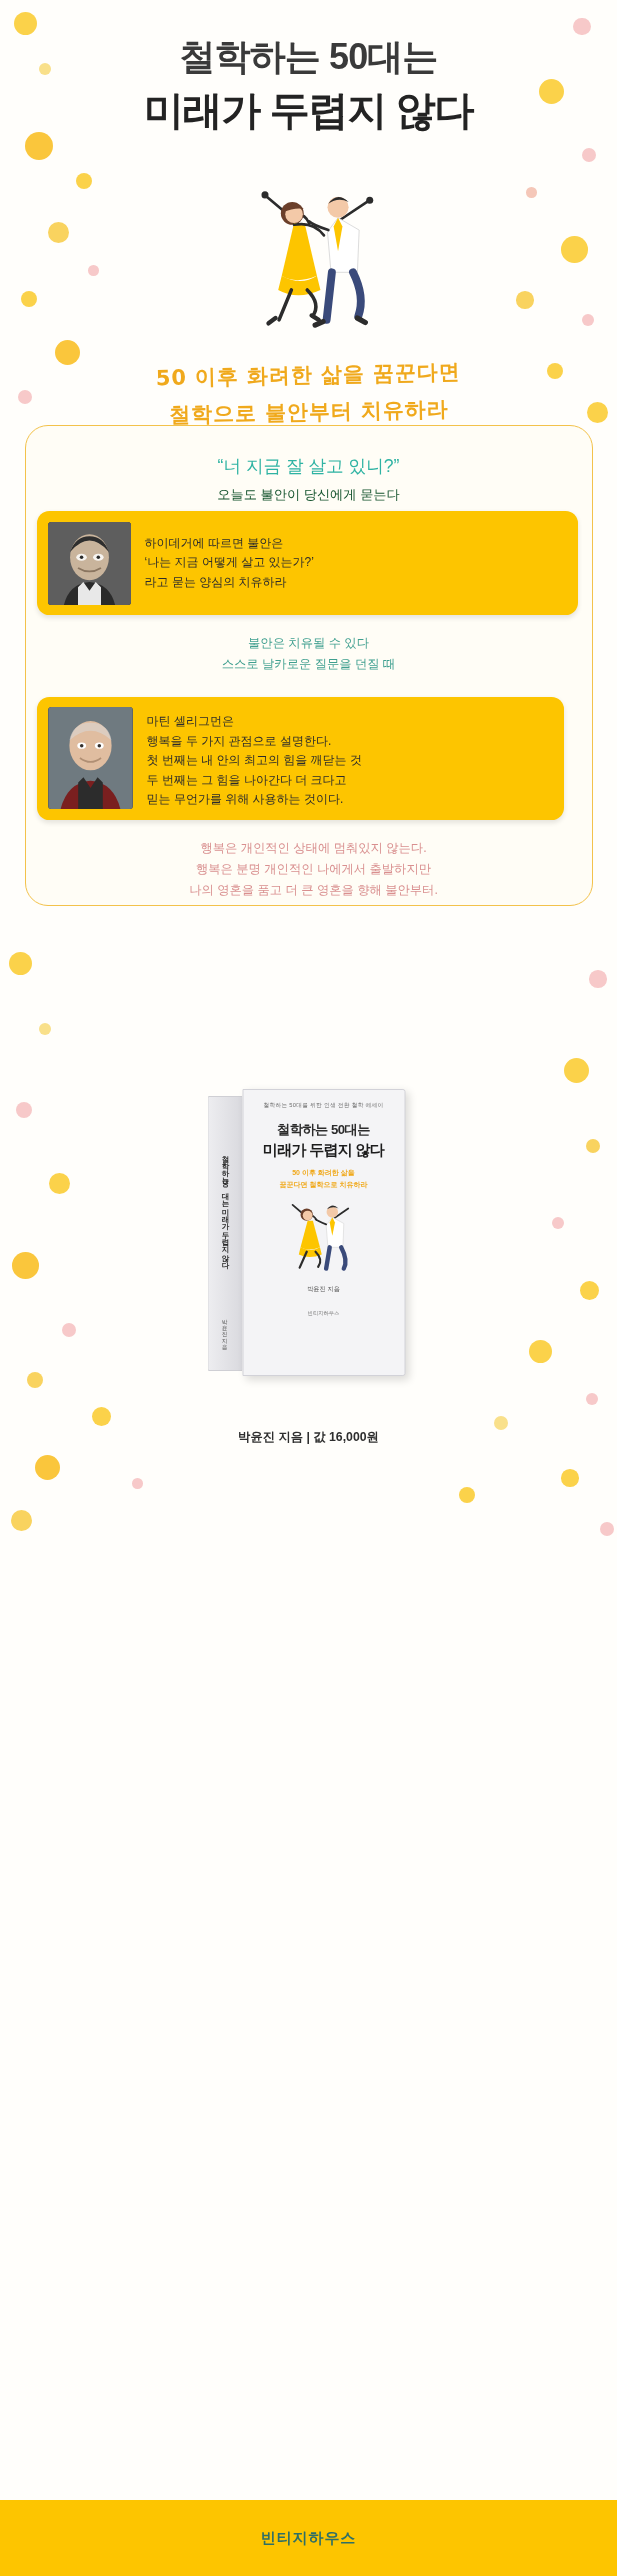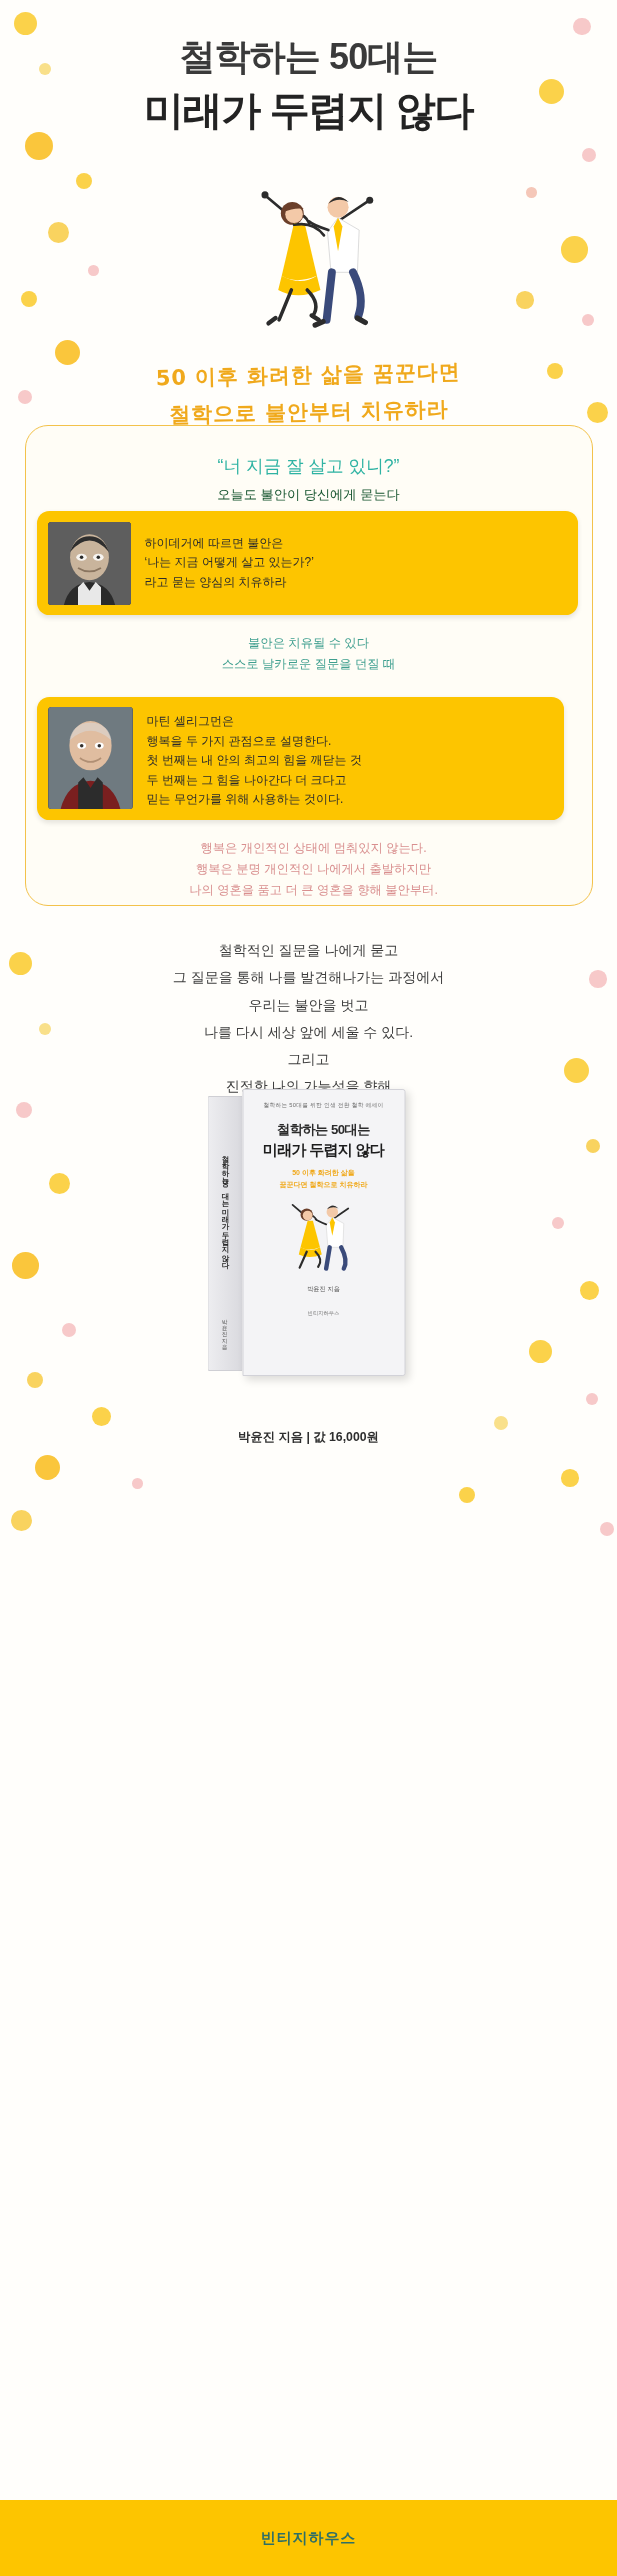--- a/index.html
+++ b/index.html
@@ -418,29 +418,20 @@
       <div>믿는 무언가를 위해 사용하는 것이다.</div>
     </div>
   </div>
 
   <div class="mid-text mid-2">
     <div>행복은 개인적인 상태에 멈춰있지 않는다.</div>
     <div>행복은 분명 개인적인 나에게서 출발하지만</div>
     <div>나의 영혼을 품고 더 큰 영혼을 향해 불안부터.</div>
   </div>
 
-  <div class="body-para">
-    <div>철학적인 질문을 나에게 묻고</div>
-    <div>그 질문을 통해 나를 발견해나가는 과정에서</div>
-    <div>우리는 불안을 벗고</div>
-    <div>나를 다시 세상 앞에 세울 수 있다.</div>
-    <div>그리고</div>
-    <div>진정한 나의 가능성을 향해</div>
-    <div>걸어나갈 것이다.</div>
-  </div>
 
   <div class="book-wrap">
     <div class="book-spine">
       <div class="spine-txt">철학하는 50대는 미래가 두렵지 않다</div>
       <div class="spine-author">박윤진 지음</div>
     </div>
     <div class="book-face">
       <div class="book-top">철학하는 50대를 위한 인생 전환 철학 에세이</div>
       <div class="book-t1">철학하는 50대는</div>
       <div class="book-t2">미래가 두렵지 않다</div>

